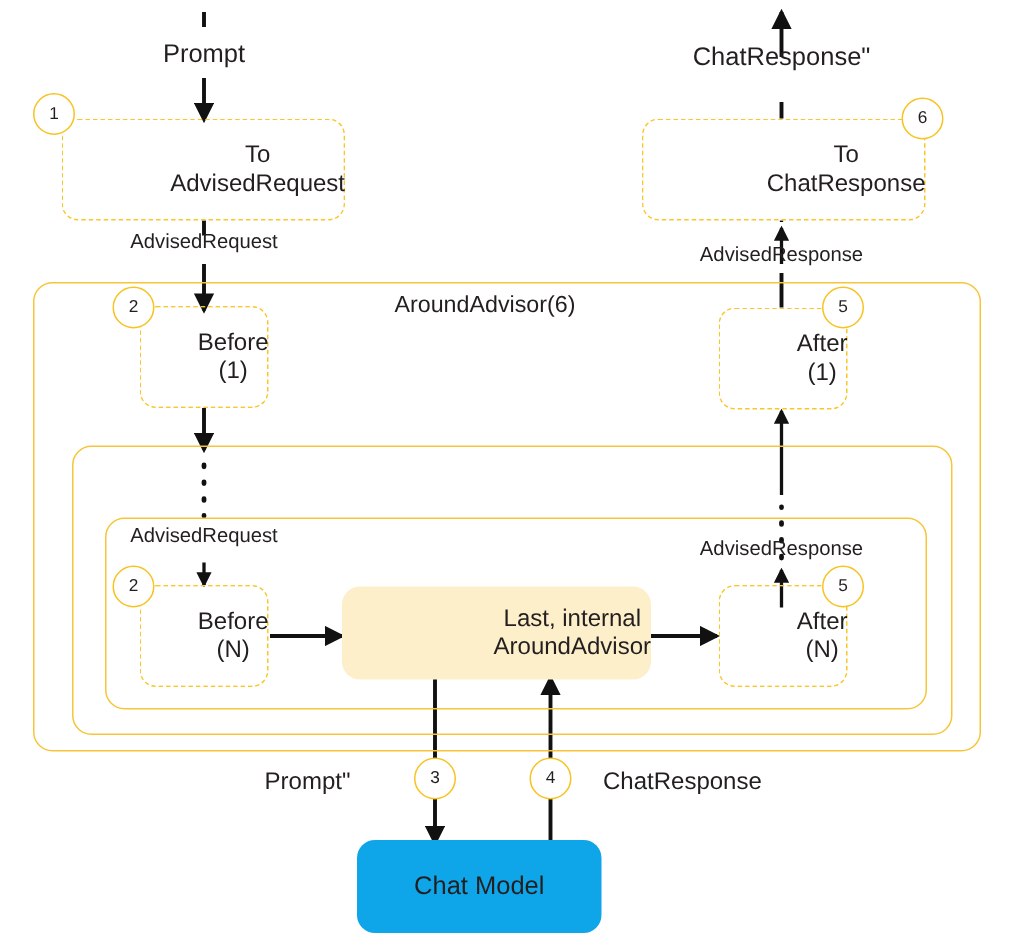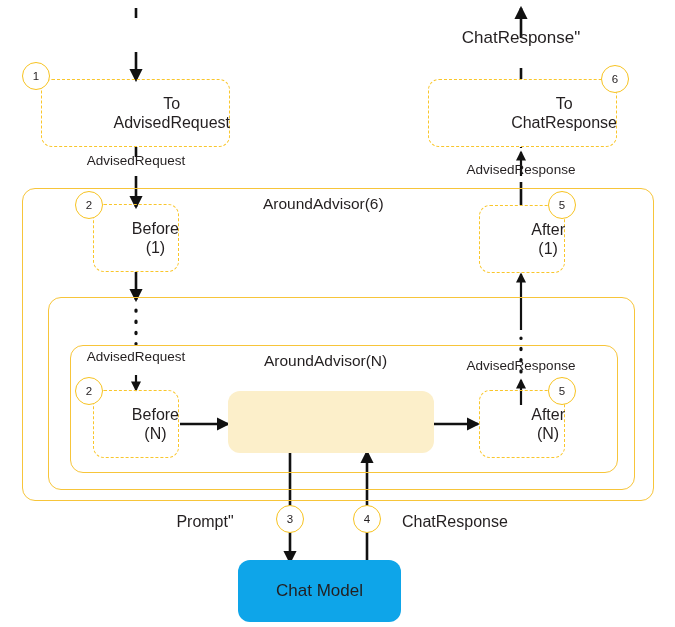--- a/index.html
+++ b/index.html
@@ -147,21 +147,20 @@
 
     <line x1="521" y1="79" x2="521" y2="68" stroke="#111" stroke-width="2.6"></line>
     <line x1="521" y1="38" x2="521" y2="8" stroke="#111" stroke-width="2.6" marker-end="url(#arrowBlack)"></line>
   </svg>
 
   <div class="solidbox" style="left:22px; top:188px; width:632px; height:313px;"></div>
   <div class="solidbox" style="left:48px; top:297px; width:587px; height:193px;"></div>
   <div class="solidbox" style="left:70px; top:345px; width:548px; height:128px;"></div>
 
   <div class="group-title" style="left:263px; top:195px;">AroundAdvisor(6)</div>
-  <div class="group-title" style="left:264px; top:352px;">AroundAdvisor(N)</div>
 
   <div class="dashbox" style="left:41px; top:79px; width:189px; height:68px;"></div>
   <div class="boxtext" style="left:41px; top:79px; width:189px; height:68px;">
     <div>
       <div>To</div>
       <div>AdvisedRequest</div>
     </div>
   </div>
   <div class="badge" style="left:22px; top:62px;">1</div>
 
@@ -204,28 +203,35 @@
   <div class="dashbox" style="left:479px; top:390px; width:86px; height:68px;"></div>
   <div class="boxtext" style="left:479px; top:390px; width:86px; height:68px;">
     <div>
       <div>After</div>
       <div>(N)</div>
     </div>
   </div>
   <div class="badge" style="left:548px; top:377px;">5</div>
 
   <div class="fillbox" style="left:228px; top:391px; width:206px; height:62px; background:#FCEFCA;"></div>
+  <div class="boxtext" style="left:228px; top:391px; width:206px; height:62px;">
+    <div>
+      <div>Last, internal</div>
+      <div>AroundAdvisor</div>
+    </div>
+  </div>
 
   <div class="chatmodel" style="left:238px; top:560px; width:163px; height:62px; background:#0ea5e9;">
     <span>Chat Model</span>
   </div>
 
   <div class="badge" style="left:276px; top:505px;">3</div>
   <div class="badge" style="left:353px; top:505px;">4</div>
 
+  <div class="lbl" style="left:56px; top:26px; width:160px; font-size:17px;">Prompt</div>
 
   <div class="lbl" style="left:441px; top:28px; width:160px; font-size:17px;">ChatResponse"</div>
 
   <div class="lbl small" style="left:66px; top:153px; width:140px;">AdvisedRequest</div>
 
   <div class="lbl small" style="left:451px; top:162px; width:140px;">AdvisedResponse</div>
 
   <div class="lbl small" style="left:66px; top:349px; width:140px;">AdvisedRequest</div>
 
   <div class="lbl small" style="left:451px; top:358px; width:140px;">AdvisedResponse</div>

